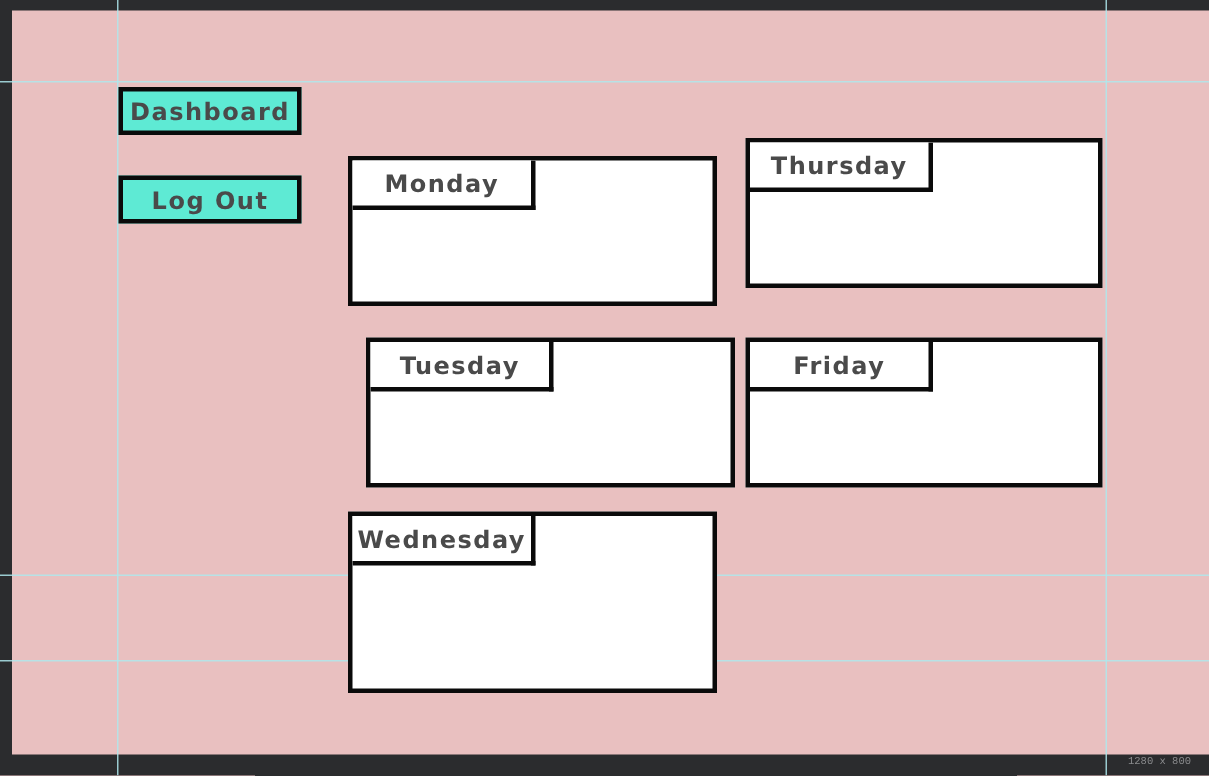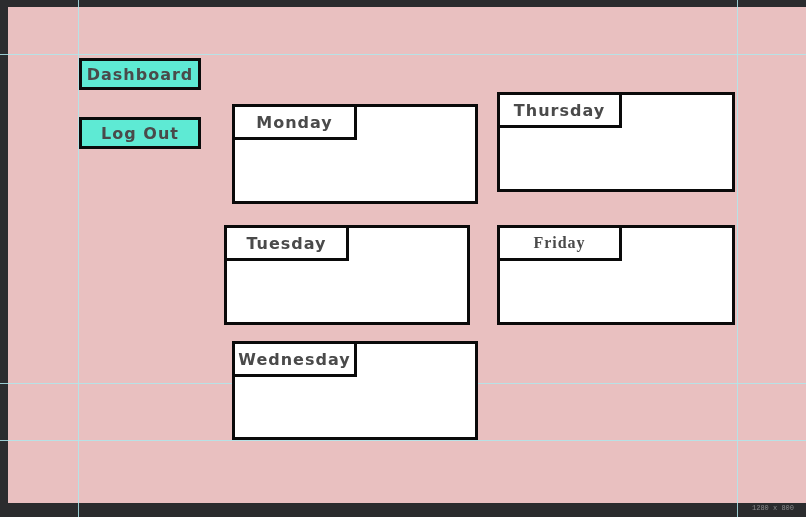--- a/index.html
+++ b/index.html
@@ -47,26 +47,26 @@
 <div class="guide-h" style="top:54px"></div>
 <div class="guide-h" style="top:383px"></div>
 <div class="guide-h" style="top:440px"></div>
 
 <div class="nav-btn" style="top:58px">Dashboard</div>
 <div class="nav-btn" style="top:117px">Log Out</div>
 
 <div class="card" style="left:232px; top:104px; width:246px; height:100px;">
   <div class="card-tab">Monday</div>
 </div>
-<div class="card" style="left:224px; top:225px; width:246px; height:100px;">
+<div class="card" style="left:244px; top:225px; width:246px; height:100px;">
   <div class="card-tab">Tuesday</div>
 </div>
-<div class="card" style="left:232px; top:341px; width:246px; height:99px;">
+<div class="card" style="left:232px; top:341px; width:246px; height:121px;">
   <div class="card-tab">Wednesday</div>
 </div>
 <div class="card" style="left:497px; top:92px; width:238px; height:100px;">
   <div class="card-tab">Thursday</div>
 </div>
-<div class="card" style="left:497px; top:225px; width:238px; height:100px;font-family:Liberation Serif, serif;">
+<div class="card" style="left:497px; top:225px; width:238px; height:100px;">
   <div class="card-tab">Friday</div>
 </div>
 
 <div class="size-label">1280 x 800</div>
 
 </body></html>

